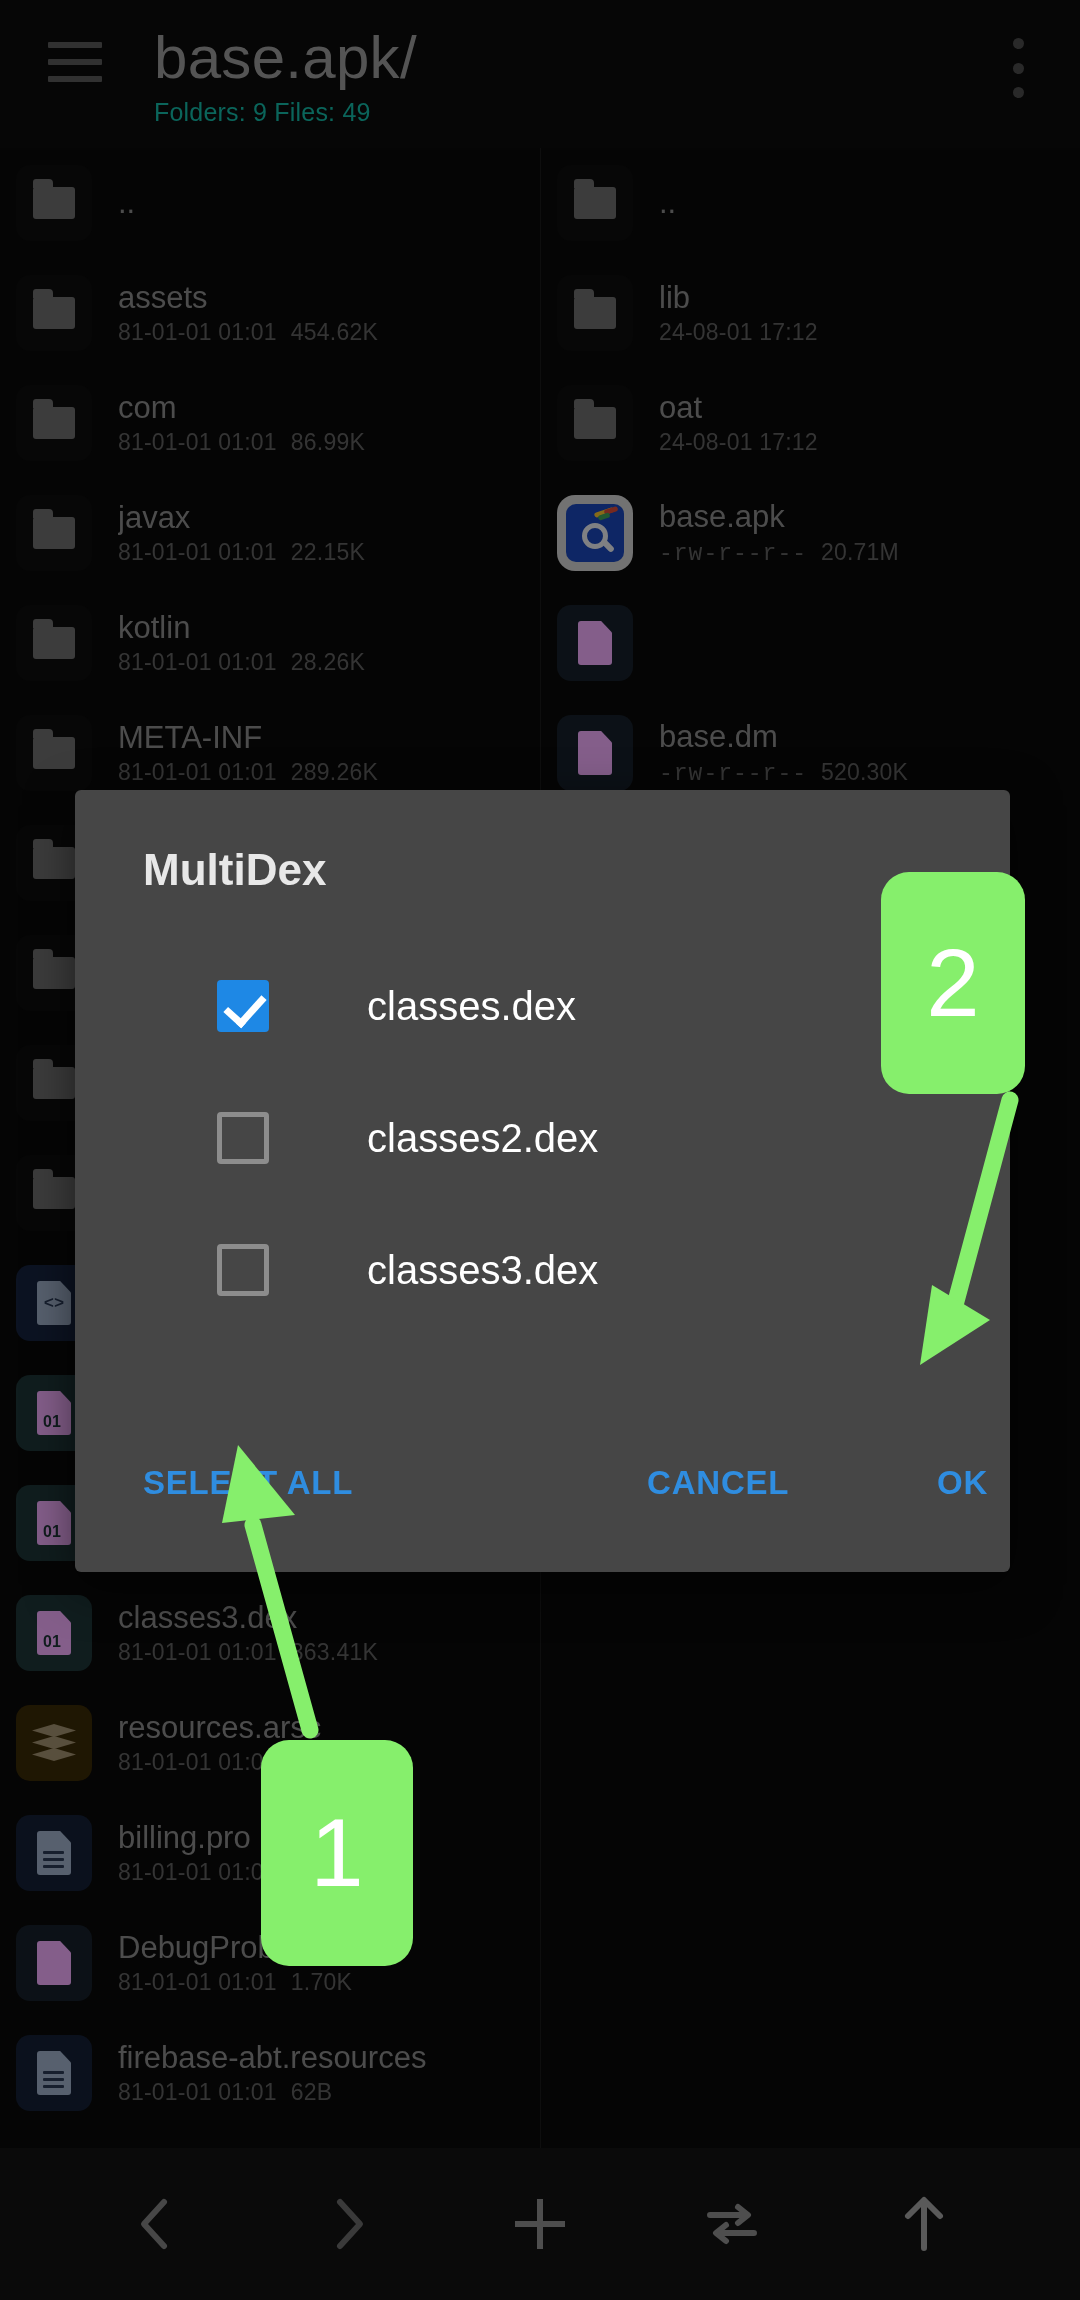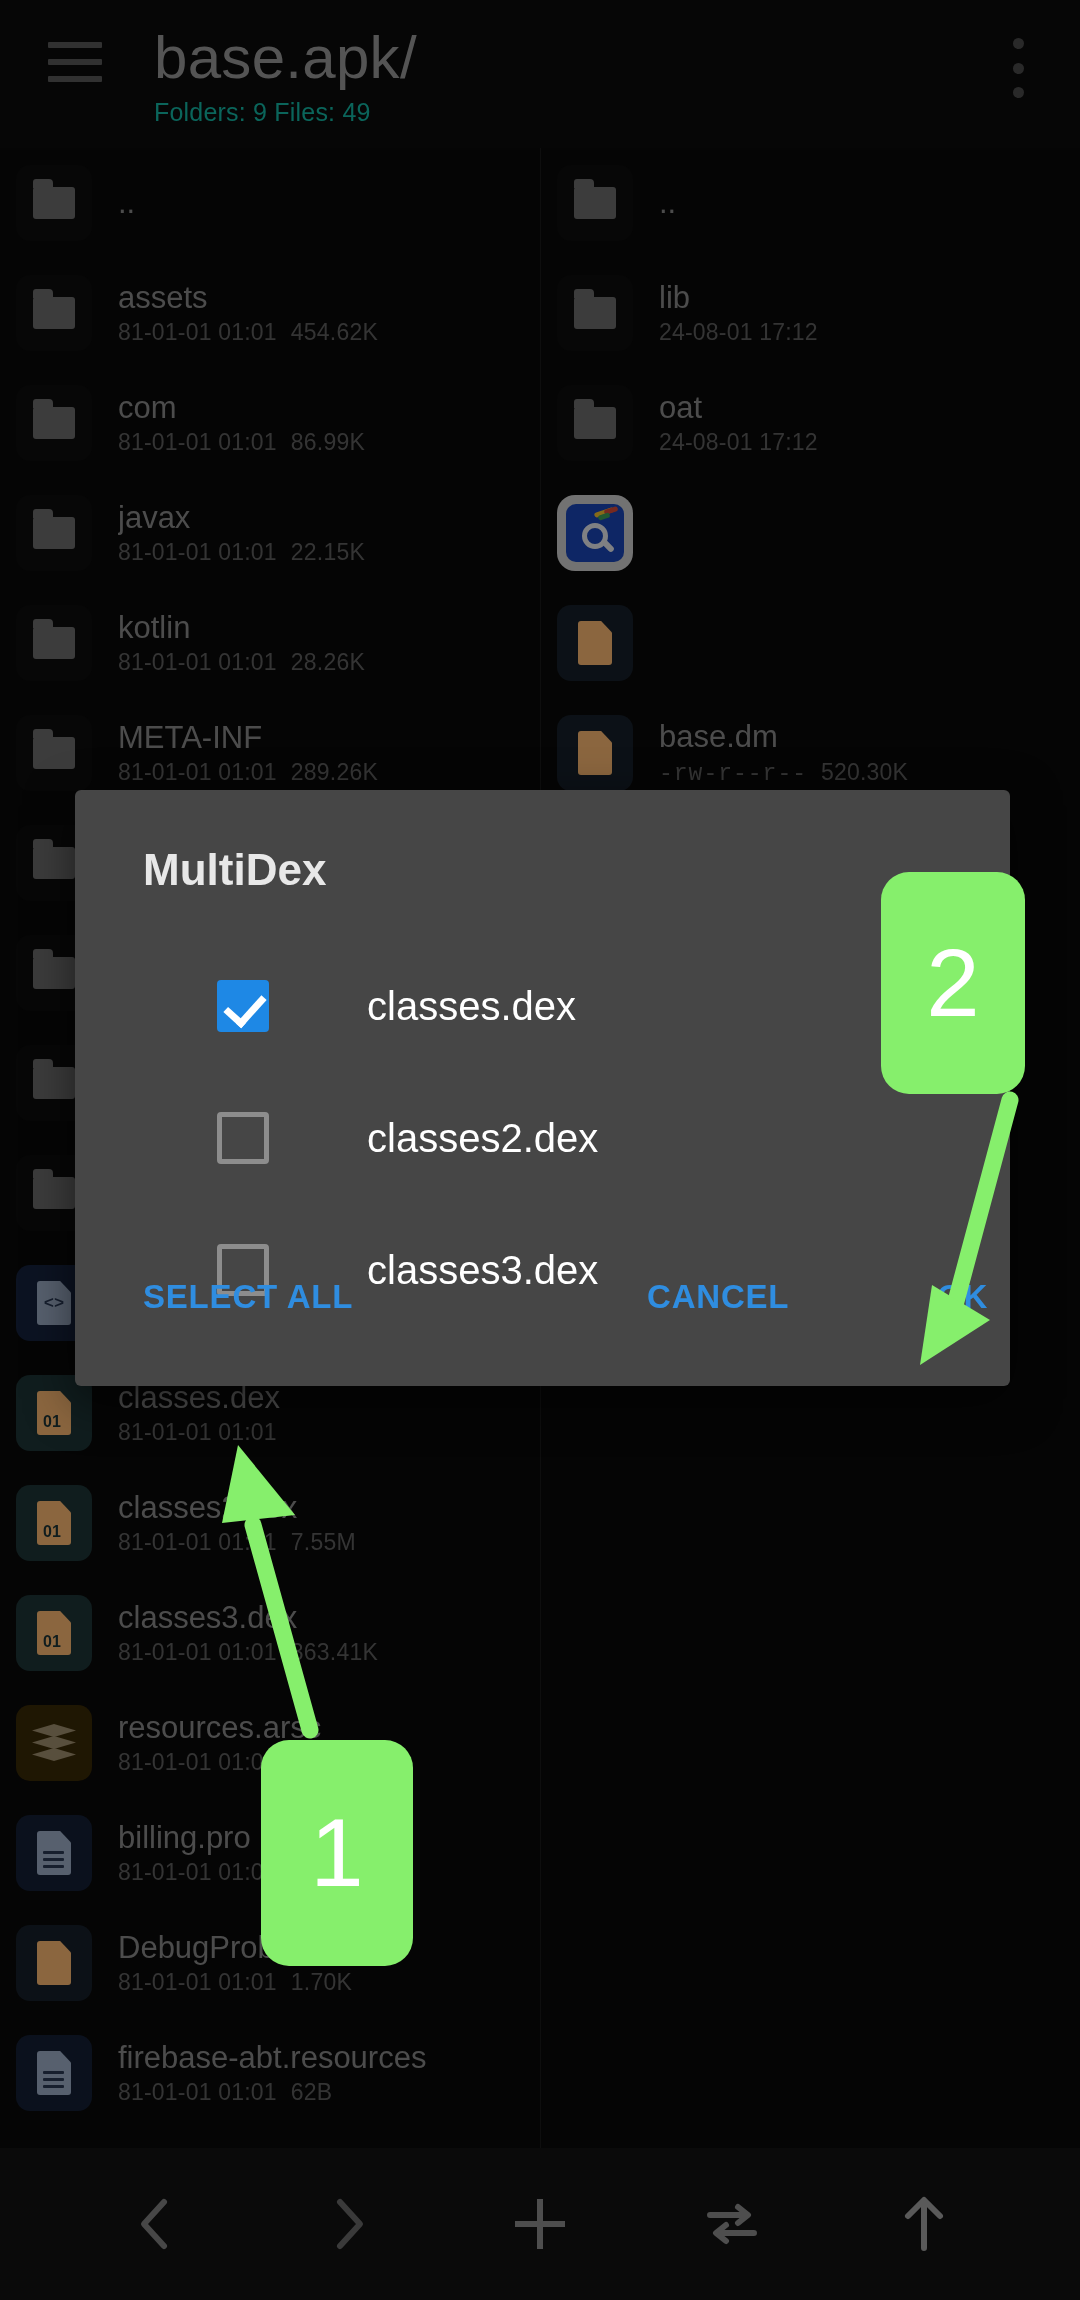--- a/index.html
+++ b/index.html
@@ -47,21 +47,21 @@
   .fname { font-size: 31px; color: #8b8b8b; line-height: 1.18; }
   .fsub  { font-size: 23px; color: #606060; margin-top: 3px; letter-spacing: .2px; }
   .fsub .perm { font-family: "Liberation Mono", monospace; letter-spacing: 1px; }
   .fsub .gap { display:inline-block; width: 14px; }
 
   
   .g-folder { width: 42px; height: 32px; background: #6e6e6e; border-radius: 3px; position: relative; }
   .g-folder::before { content:""; position:absolute; top:-8px; left:0; width: 20px; height: 9px;
      background:#6e6e6e; border-radius: 3px 4px 0 0; }
   
-  .g-page { width: 34px; height: 44px; background: #fdba74; position: relative;
+  .g-page { width: 34px; height: 44px; background: #f0abfc; position: relative;
      clip-path: polygon(0 0, 68% 0, 100% 26%, 100% 100%, 0 100%); border-radius: 3px;}
   .g-page.blue { background: #9fb0c8; }
   .g-code { position:absolute; color:#2a3a57; font-size:17px; font-weight:700;
             left:0; right:0; text-align:center; top:13px; font-family:"Liberation Mono", monospace;}
   .g-01 { position:absolute; color:#1e3537; font-size:16px; font-weight:700;
             left:0; right:4px; text-align:center; bottom:4px; font-family:"Liberation Sans", sans-serif;}
   .g-lines { position:absolute; left:6px; right:7px; top:20px; }
   .g-lines i { display:block; height:3px; background:#2b3a55; margin-bottom:4px; border-radius:1px;}
   .g-stack { width: 44px; height: 38px; position: relative; }
   .g-stack i { position:absolute; left:0; width: 44px; height: 13px; background:#a09070;
@@ -78,21 +78,21 @@
   .apk-fan i:nth-child(2){ width:14px; background:#d94b3a; top:0px; right:0px; transform: rotate(-18deg);}
   .apk-fan i:nth-child(3){ width:12px; background:#3ea05a; top:6px; right:8px; transform: rotate(-18deg);}
   .apk-mag { width: 26px; height: 26px; border-radius: 50%; border: 5px solid #e8eaee;
              position: relative; margin-top: 6px;}
   .apk-mag::after { content:""; position:absolute; width: 6px; height: 14px; background:#e8eaee;
              right:-8px; bottom:-9px; transform: rotate(-45deg); border-radius: 3px;}
 
   
   .scrim { position: absolute; inset: 0; background: rgba(0,0,0,0.45); }
   .dialog {
-    position: absolute; left: 75px; top: 790px; width: 935px; height: 596px;
+    position: absolute; left: 75px; top: 790px; width: 935px; height: 782px;
     background: #464646; border-radius: 6px;
     box-shadow: 0 14px 48px rgba(0,0,0,.55);
   }
   .dlg-title { position:absolute; left: 68px; top: 55px; font-size: 44px; color: #e8e8e8; font-weight: 700; }
   .dlg-list { position:absolute; left: 0; top: 150px; width: 100%; }
   .dlg-item { display:flex; align-items:center; height: 132px; padding-left: 142px; }
   .cbx { width: 52px; height: 52px; flex: none; position: relative; }
   .cbx.on { background: #1e88e5; border-radius: 4px; }
   .cbx.on::after { content:""; position:absolute; left: 16px; top: 7px; width: 17px; height: 31px;
      border: solid #fff; border-width: 0 7px 7px 0; transform: rotate(42deg); }
@@ -360,20 +360,24 @@
           <div class="ficon apk">
             <div class="apk-inner">
               <div class="apk-fan">
                 <i></i>
                 <i></i>
                 <i></i>
               </div>
               <div class="apk-mag"></div>
             </div>
           </div>
+          <div class="meta">
+            <div class="fname">base.apk</div>
+            <div class="fsub"><span class="perm">-rw-r--r--</span><span class="gap"></span>20.71M</div>
+          </div>
         </div>
         <div class="row">
           <div class="ficon doc">
             <div class="g-page"></div>
           </div>
         </div>
         <div class="row">
           <div class="ficon doc">
             <div class="g-page"></div>
           </div>

